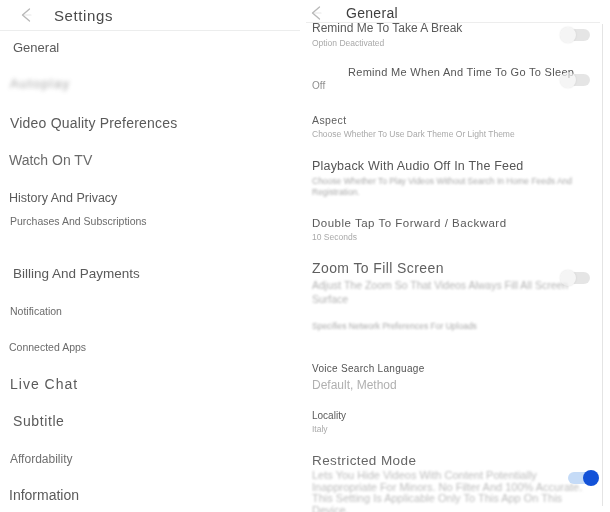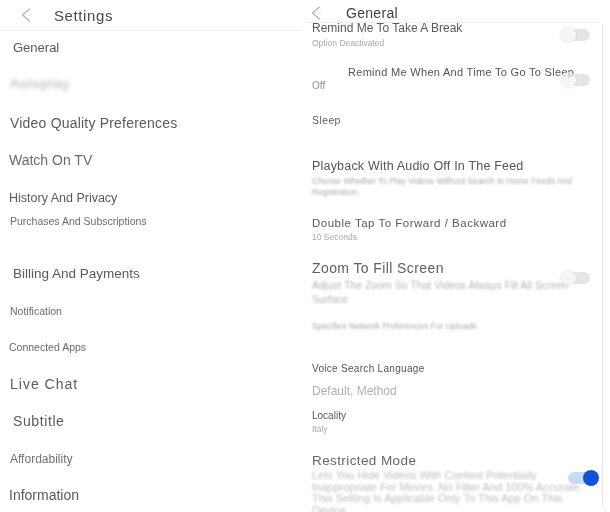--- a/index.html
+++ b/index.html
@@ -201,21 +201,21 @@
   .r4 .ttl { font-size: 11.5px; letter-spacing:.5px; filter: blur(.55px); color:#5a5a5a;}
   .r4 .sub { font-size: 8.5px; margin-top: 3px; filter: blur(.5px); }
   .r5 { top: 260px; }
   .r5 .ttl { font-size: 14px; letter-spacing:.4px; filter: blur(.5px); color:#5f5f5f;}
   .r5 .sub { font-size: 10.5px; margin-top: 2px; line-height: 14px; filter: blur(1px); white-space: normal; color:#b4b4b4;}
   .r6 { top: 318px; }
   .r6 .ttl { font-size: 9.5px; filter: blur(.3px); color:#5a5a5a;}
   .r6 .sub { font-size: 8.5px; margin-top: 3px; filter: blur(.9px); }
   .r7 { top: 363px; }
   .r7 .ttl { font-size: 10px; letter-spacing:.3px; filter: blur(.35px); color:#545454;}
-  .r7 .sub { font-size: 12px; margin-top: 10px; filter: blur(.55px); color:#b0b0b0;}
+  .r7 .sub { font-size: 12px; margin-top: 4px; filter: blur(.55px); color:#b0b0b0;}
   .r8 { top: 410px; }
   .r8 .ttl { font-size: 10px; filter: blur(.45px); color:#5a5a5a;}
   .r8 .sub { font-size: 8.5px; margin-top: 3px; filter: blur(.6px); }
   .r9 { top: 453px; }
   .r9 .ttl { font-size: 13.5px; letter-spacing:.4px; filter: blur(.5px); color:#666;}
   .r9 .sub { font-size: 11px; margin-top: 2px; line-height: 11.5px; filter: blur(.85px); white-space: normal; color:#bdbdbd;}
 
   .t0 { top: 29px;  right: 20px; }
   .t1 { top: 74px;  right: 20px; }
   .t5 { top: 272px; right: 20px; }
@@ -302,21 +302,22 @@
         <span class="ttl">Remind Me To Take A Break</span>
         <span class="sub">Option Deactivated</span>
       </div>
 
       <div class="r-item r1">
         <span class="ttl">Remind Me When And Time To Go To Sleep</span>
         <span class="sub">Off</span>
       </div>
 
       <div class="r-item r2">
-        <span class="ttl">Sleep</span>
+        <span class="ttl">Aspect</span>
+        <span class="sub">Choose Whether To Use Dark Theme Or Light Theme</span>
       </div>
 
       <div class="r-item r3">
         <span class="ttl">Playback With Audio Off In The Feed</span>
         <span class="sub">Choose Whether To Play Videos Without Search In Home Feeds And Registration.</span>
       </div>
 
       <div class="r-item r4">
         <span class="ttl">Double Tap To Forward / Backward</span>
         <span class="sub">10 Seconds</span>

